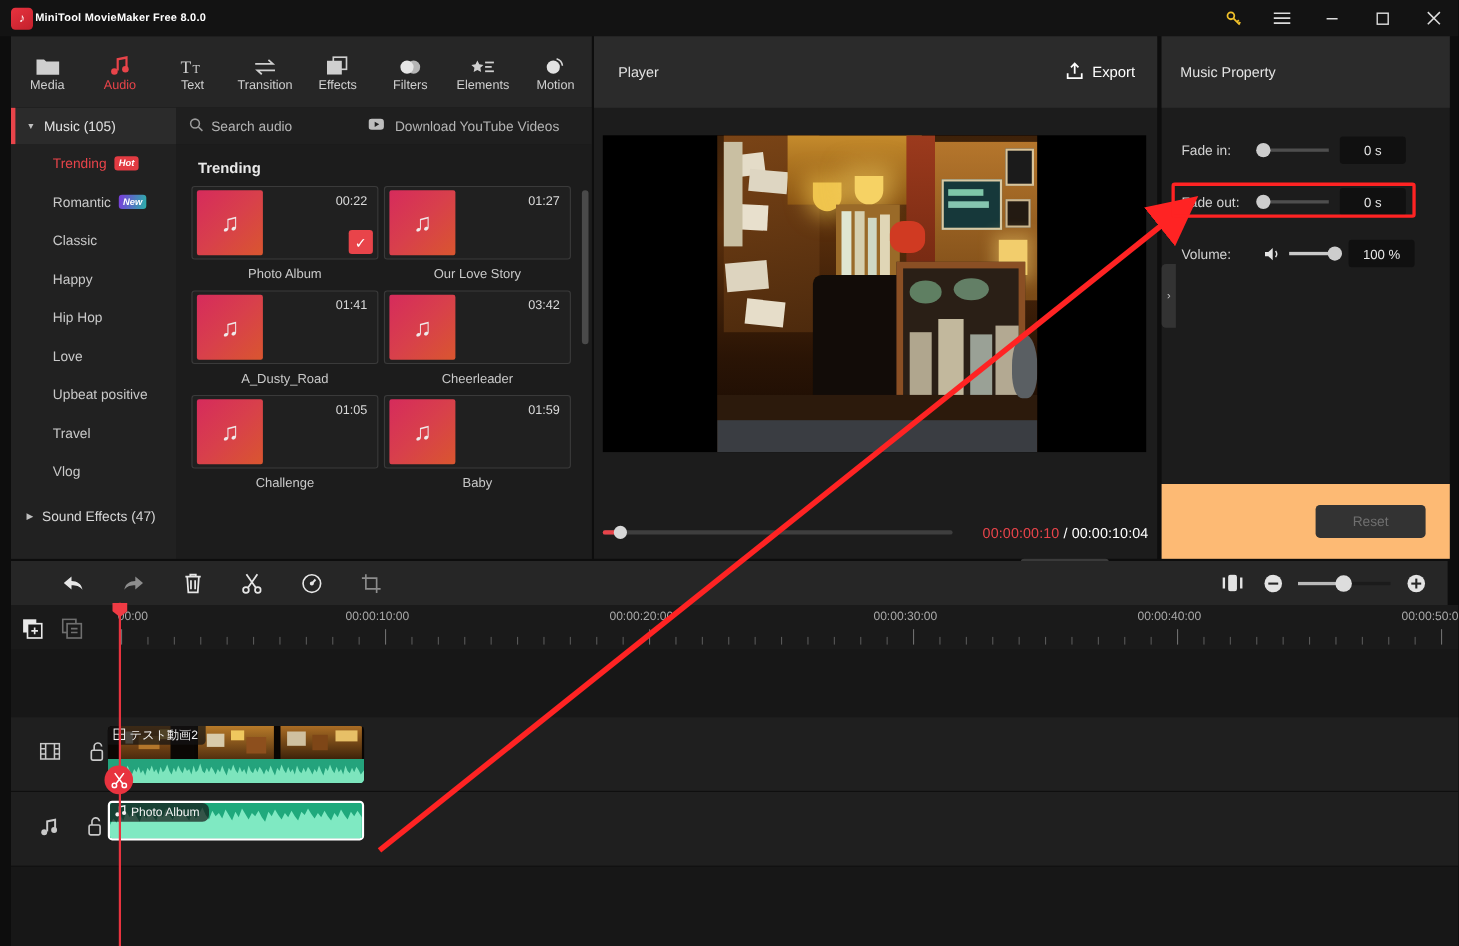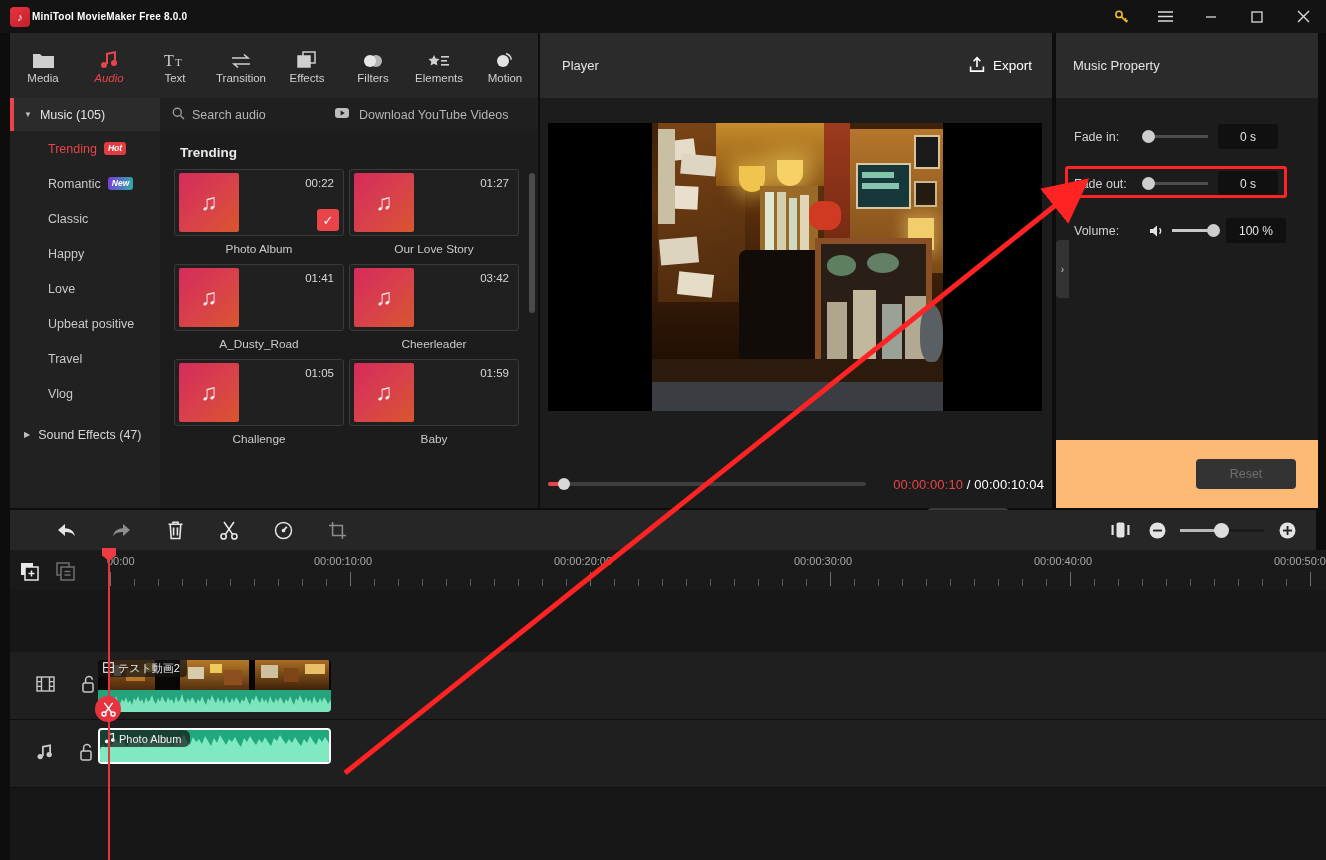--- a/index.html
+++ b/index.html
@@ -30,21 +30,21 @@
   #tooltabs{
     position:absolute; left:10px; top:33px; width:528px; height:65px;
     background:#262626; display:flex; align-items:center;
   }
   .tooltab{
     flex:1; height:65px; display:flex; flex-direction:column;
     align-items:center; justify-content:center; gap:3px;
     font-size:11.5px; color:#cfcfcf; cursor:pointer;
   }
   .tooltab .ic{ height:22px; display:flex; align-items:flex-end; }
-  .tooltab.active{ color:#e8444a;font-style:italic; }
+  .tooltab.active{ color:#e8444a; }
 
   
   #libpanel{
     position:absolute; left:10px; top:98px; width:528px; height:410px;
     background:#1c1c1c; display:flex;
   }
   #catnav{ width:150px; background:#212121; padding-top:0; }
   #cat-head{
     height:33px; display:flex; align-items:center; gap:8px;
     padding-left:14px; font-size:12.5px; color:#e2e2e2;
@@ -364,20 +364,23 @@
     </div>
     <div class="catitem">
       <span>Romantic</span>
       <span class="badge new">New</span>
     </div>
     <div class="catitem">
       <span>Classic</span>
       </div>
     <div class="catitem">
       <span>Happy</span>
+      </div>
+    <div class="catitem">
+      <span>Hip Hop</span>
       </div>
     <div class="catitem">
       <span>Love</span>
       </div>
     <div class="catitem">
       <span>Upbeat positive</span>
       </div>
     <div class="catitem">
       <span>Travel</span>
       </div>

